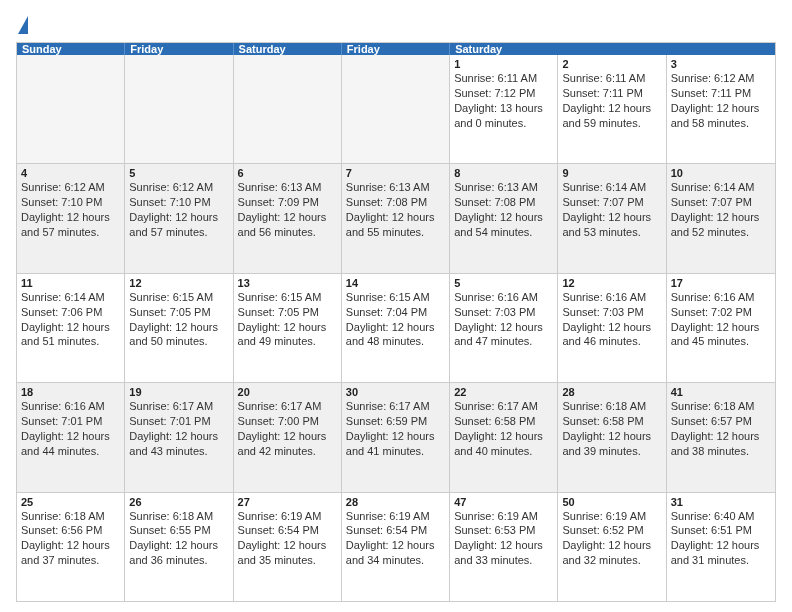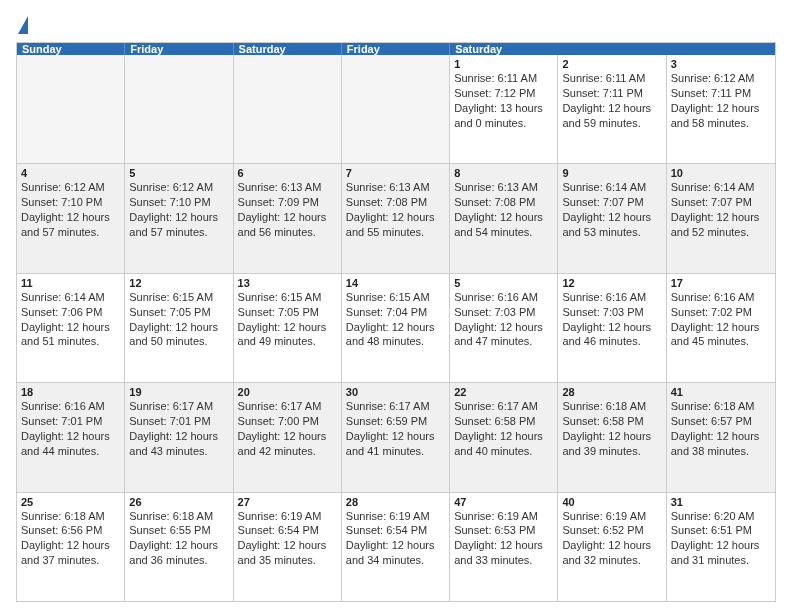--- a/index.html
+++ b/index.html
@@ -357,29 +357,29 @@
 and 34 minutes.</div>
           </div>
           <div class="cal-cell">
             <span class="day-num">47</span>
             <div class="day-info" style="white-space: pre-line;">Sunrise: 6:19 AM
 Sunset: 6:53 PM
 Daylight: 12 hours
 and 33 minutes.</div>
           </div>
           <div class="cal-cell">
-            <span class="day-num">40</span>
+            <span class="day-num">50</span>
             <div class="day-info" style="white-space: pre-line;">Sunrise: 6:19 AM
 Sunset: 6:52 PM
 Daylight: 12 hours
 and 32 minutes.</div>
           </div>
           <div class="cal-cell">
             <span class="day-num">31</span>
-            <div class="day-info" style="white-space: pre-line;">Sunrise: 6:20 AM
+            <div class="day-info" style="white-space: pre-line;">Sunrise: 6:40 AM
 Sunset: 6:51 PM
 Daylight: 12 hours
 and 31 minutes.</div>
           </div>
         </div>
       </div>
   </div>
 </div>
 
 </body></html>

